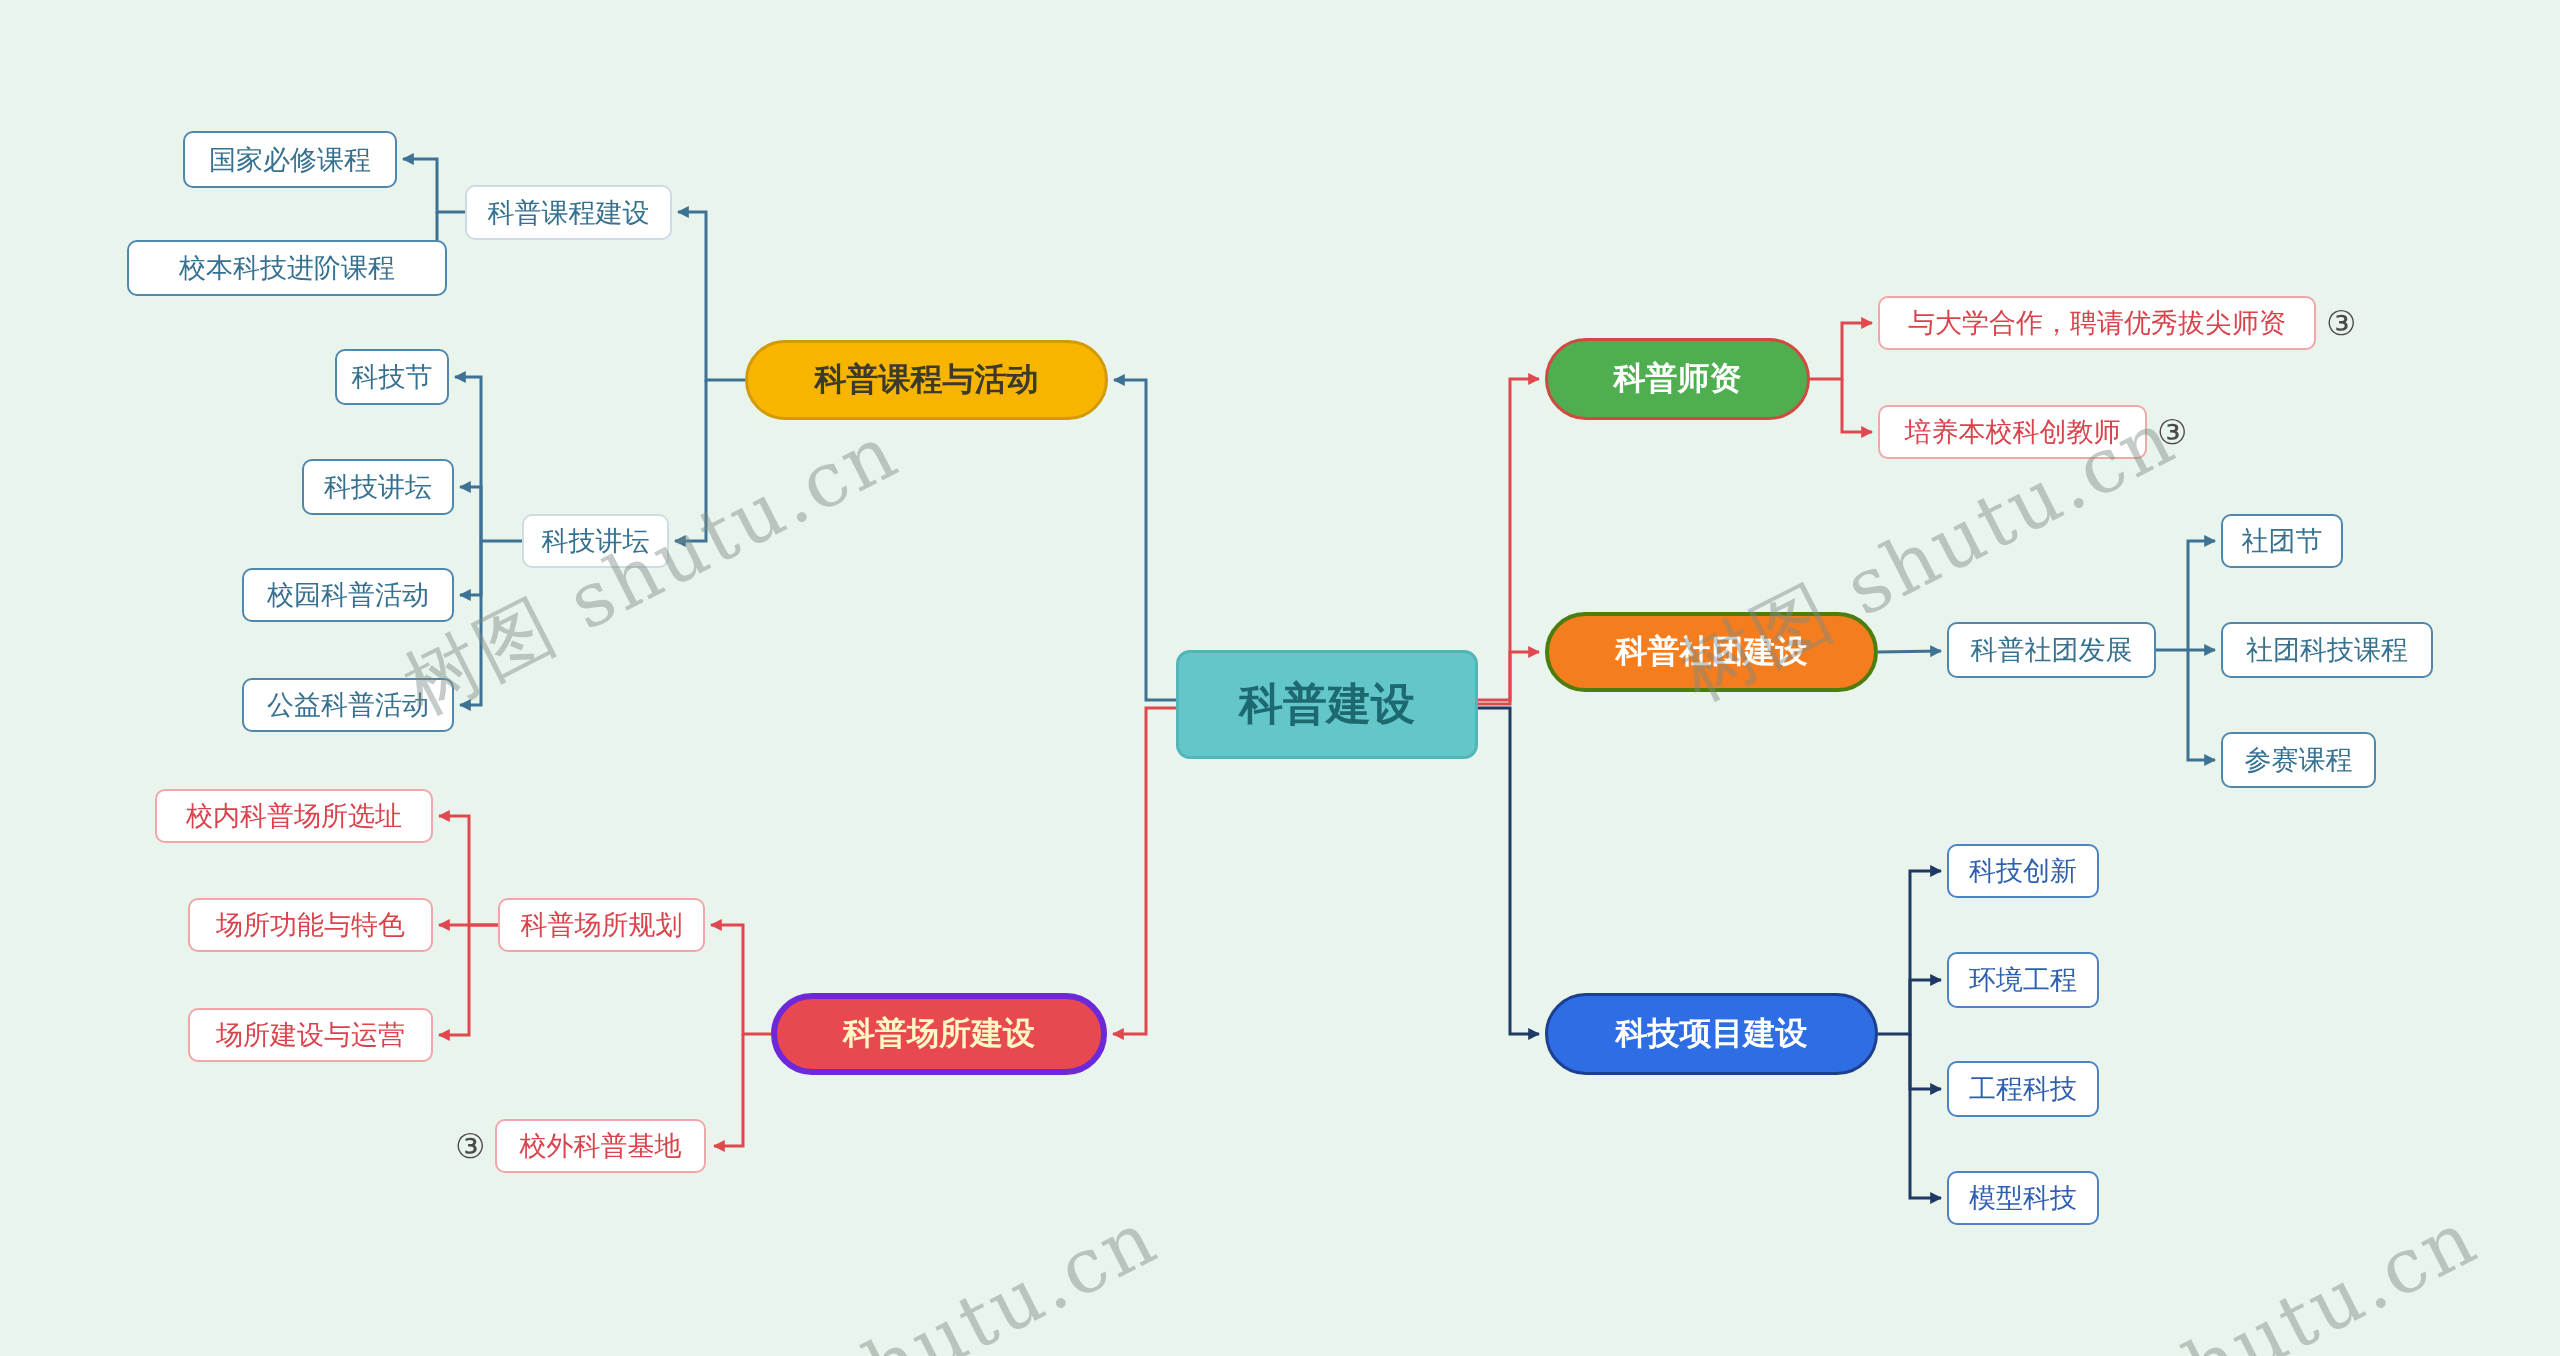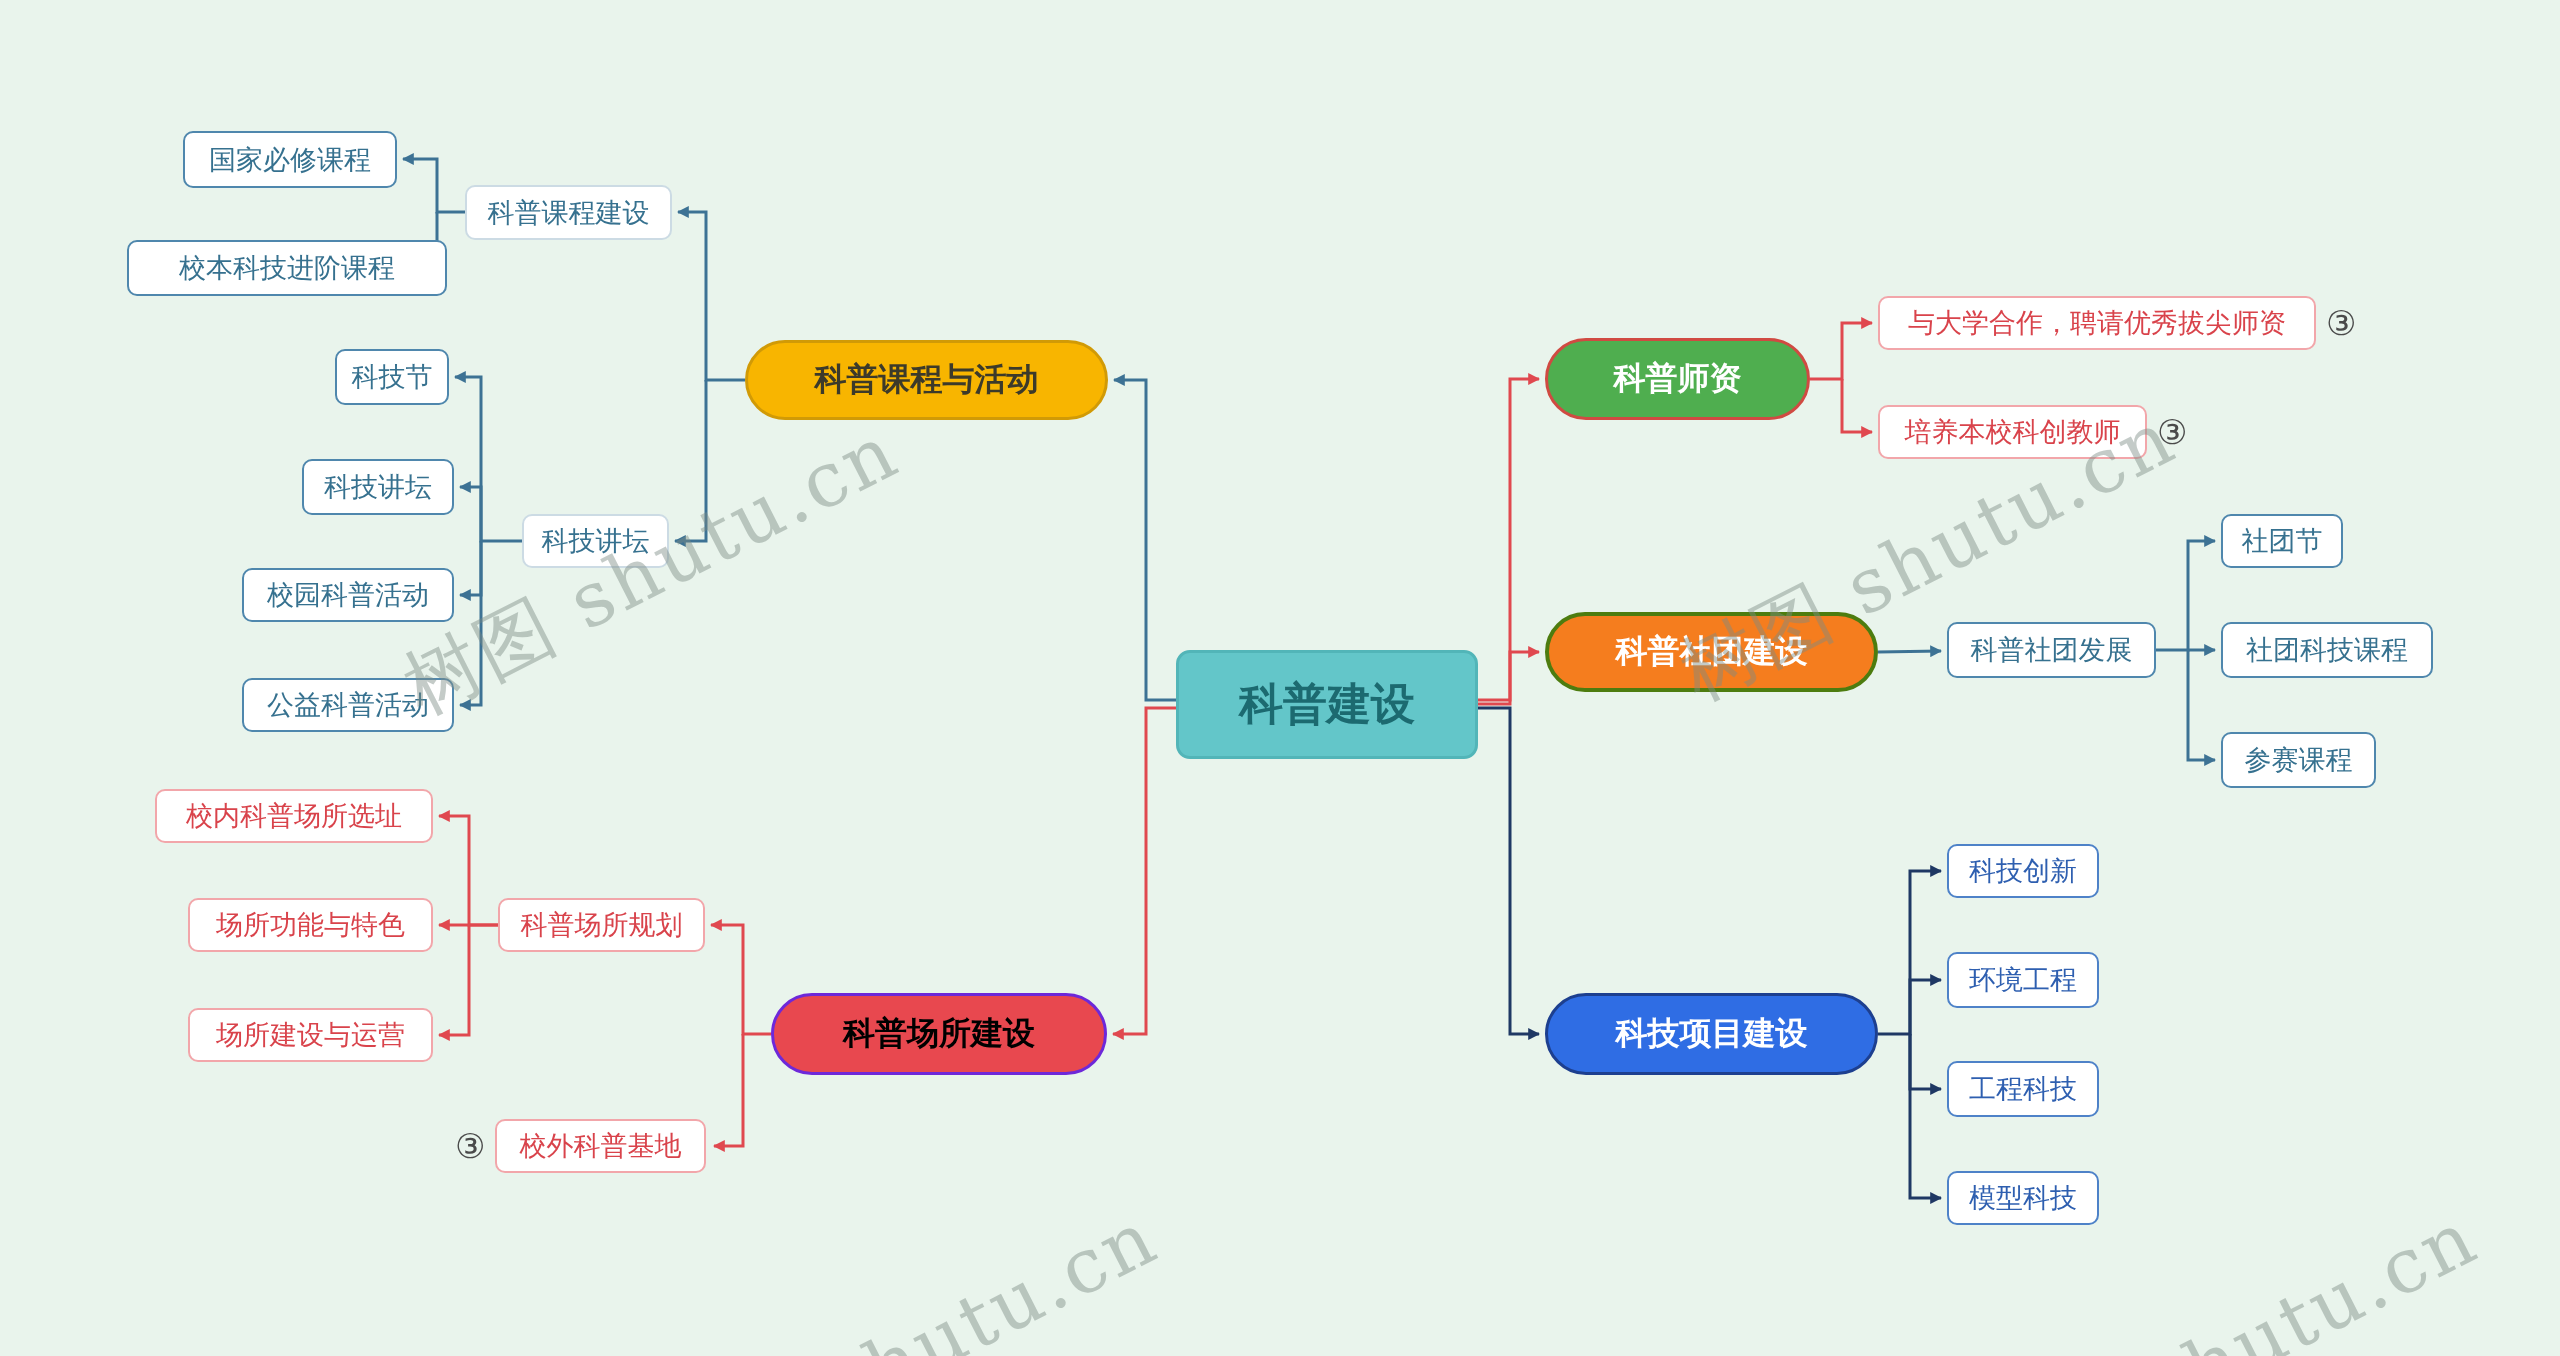--- a/index.html
+++ b/index.html
@@ -8,21 +8,21 @@
   #edges{position:absolute;left:0;top:0;width:2560px;height:1356px;}
   .node{position:absolute;display:flex;align-items:center;justify-content:center;
         box-sizing:border-box;white-space:nowrap;}
   .leaf{background:#ffffff;border-radius:10px;font-size:27px;}
   .leaf.blue{border:2px solid #4f87ad;color:#36718f;}
   .leaf.bluelite{border:2px solid #ccdbe4;color:#36718f;}
   .leaf.red{border:2px solid #f2a6aa;color:#d9434b;}
   .leaf.royal{border:2px solid #4e82c8;color:#2e5fb0;}
   .pill{border-radius:44px;font-size:32px;font-weight:600;}
   .pill.yellow{background:#f8b500;border:3px solid #d19a06;color:#3c3a2a;}
-  .pill.redp{background:#e8484f;border:3px solid #6d28d9;color:#000000;}
+  .pill.redp{background:#e8484f;border:6px solid #6d28d9;color:#fef9c3;}
   .pill.green{background:#4fae4f;border:3px solid #d04a42;color:#ffffff;}
   .pill.orange{background:#f57d1e;border:4px solid #4d7c0f;color:#ffffff;}
   .pill.bluep{background:#2f6de4;border:3px solid #1d3f8f;color:#ffffff;}
   .rootnode{background:#63c6c9;border:3px solid #52b5b8;color:#1c6a70;
             border-radius:14px;font-size:44px;font-weight:600;}
   .badge{position:absolute;font-size:34px;line-height:36px;color:#4a4a4a;}
   .wm{position:absolute;color:rgba(125,140,133,0.45);font-size:76px;
       font-family:"DejaVu Serif","Liberation Serif",serif;letter-spacing:3px;
       transform:rotate(-27deg);pointer-events:none;}
 </style>

